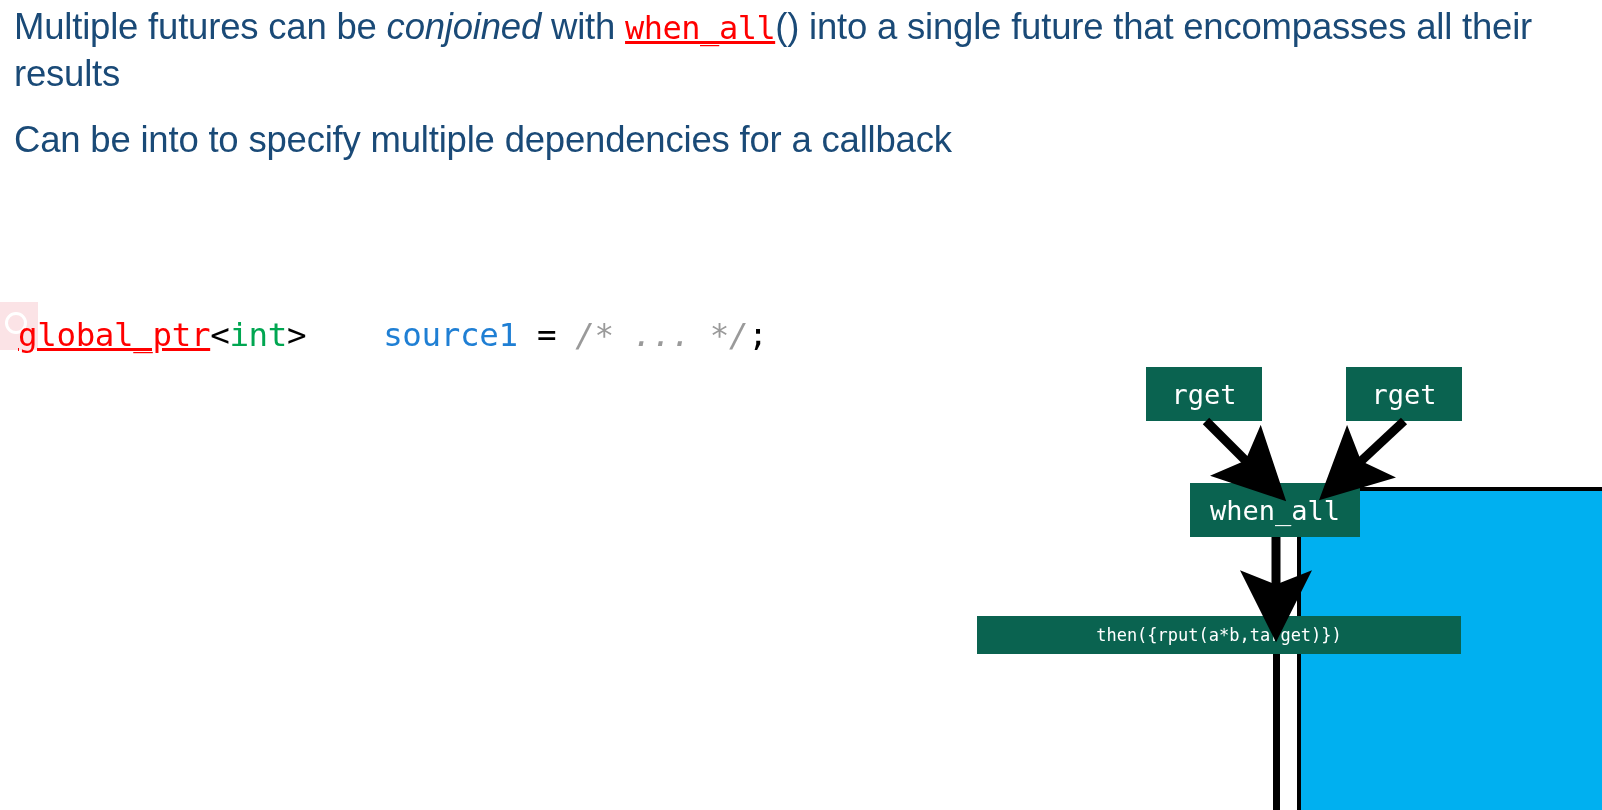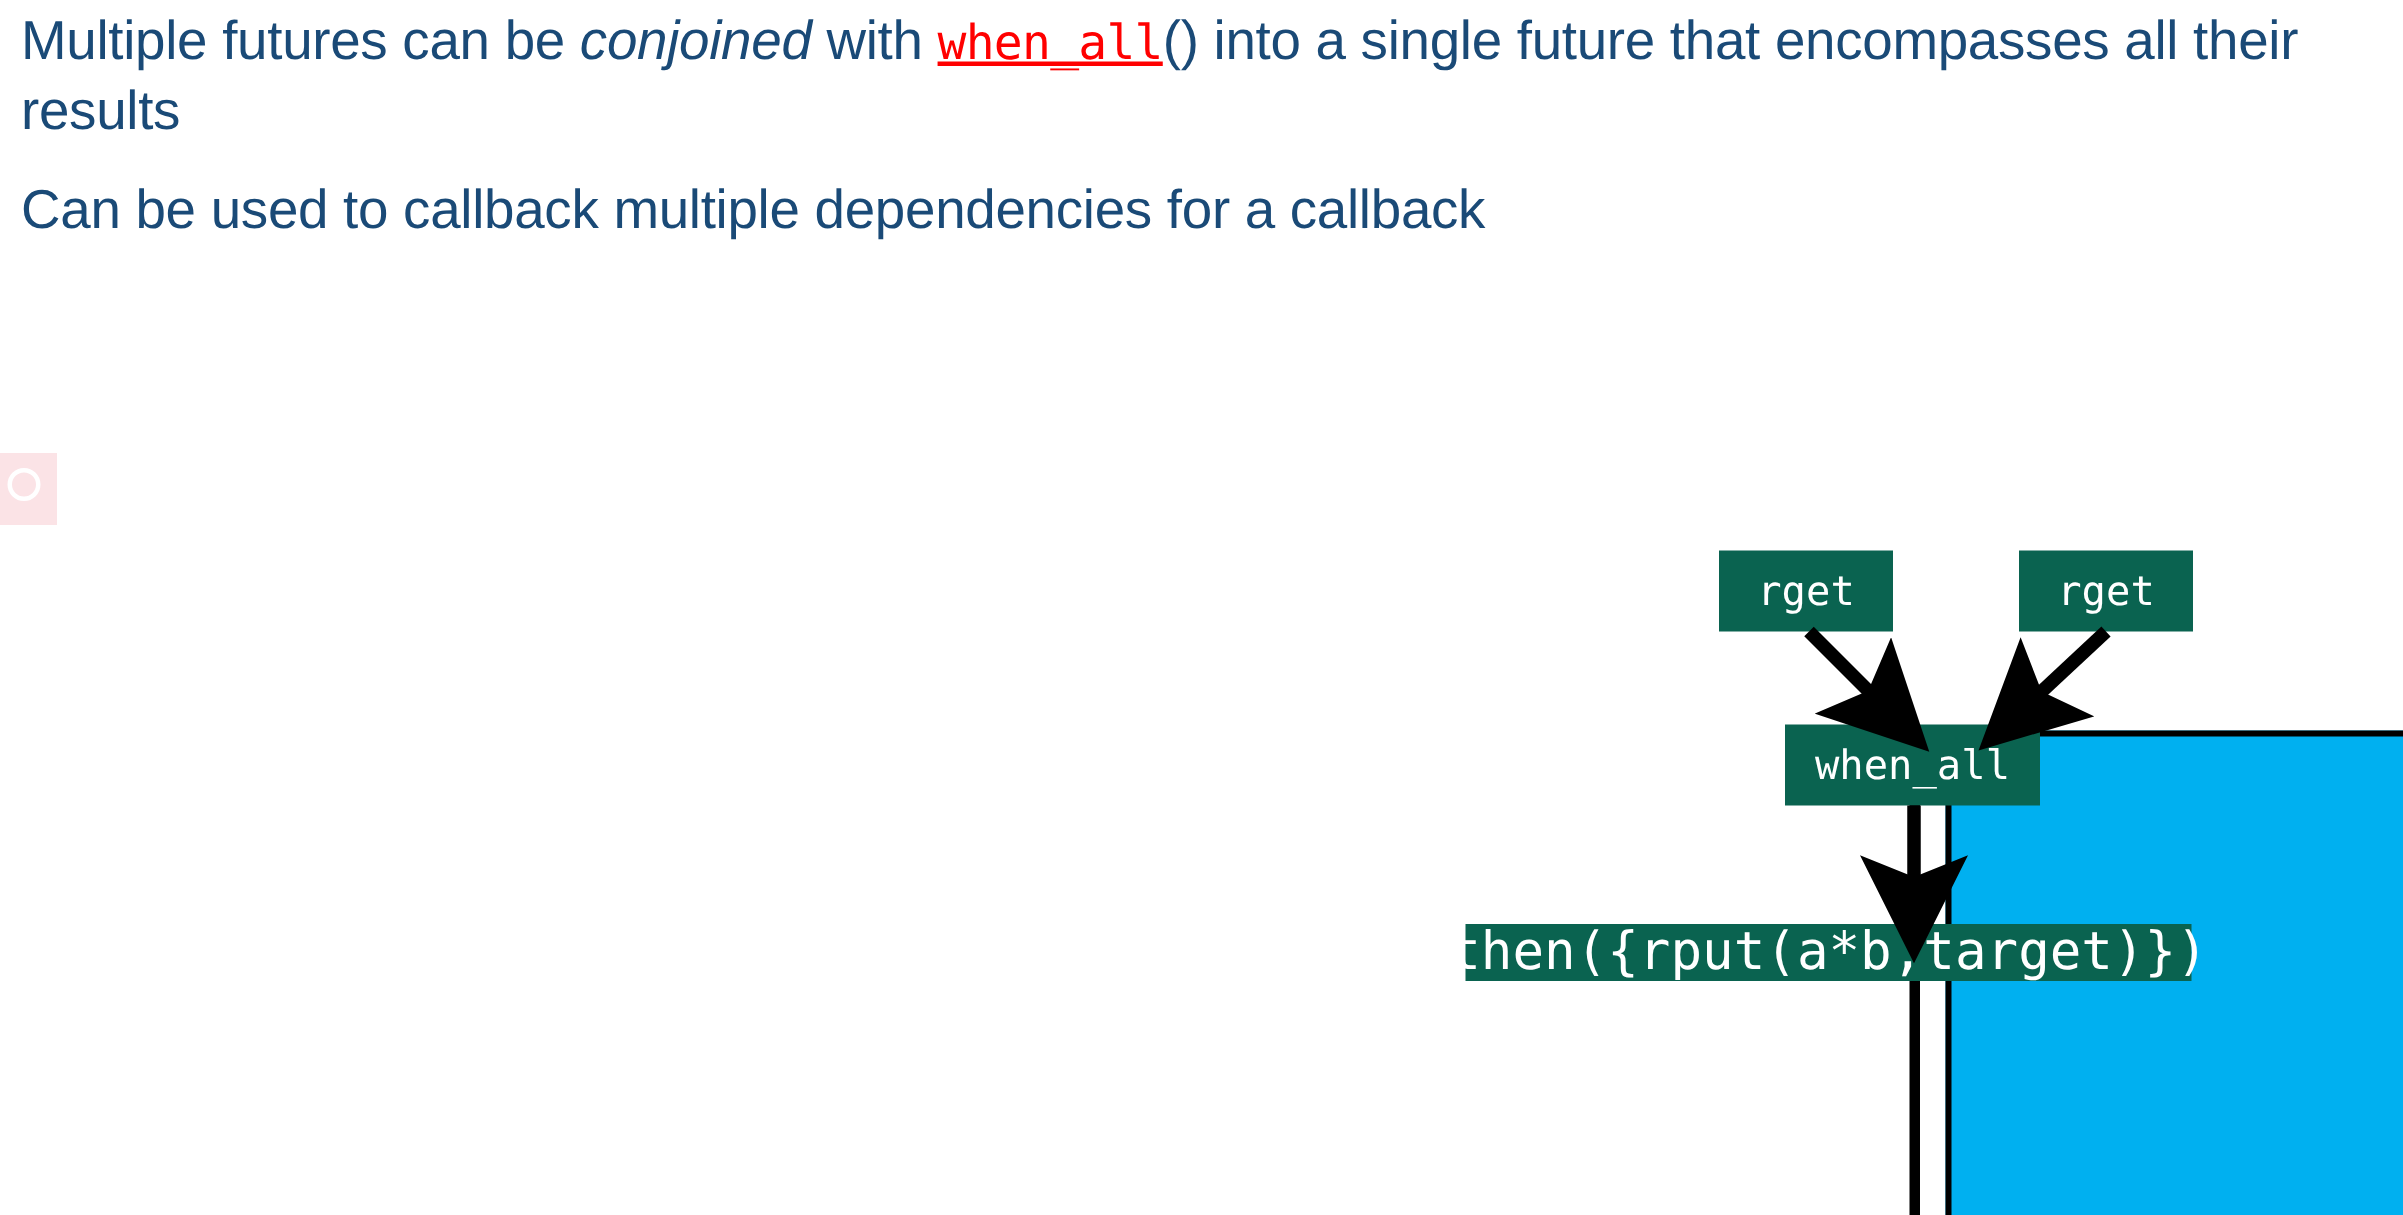--- a/index.html
+++ b/index.html
@@ -111,21 +111,21 @@
     font-family: "DejaVu Sans Mono", monospace;
     display: flex;
     align-items: center;
     justify-content: center;
     z-index: 4;
     letter-spacing: 0px;
   }
   #box-rget1 { left: 1146px; top: 367px; width: 116px; height: 54px; font-size: 27px; }
   #box-rget2 { left: 1346px; top: 367px; width: 116px; height: 54px; font-size: 27px; }
   #box-whenall { left: 1190px; top: 483px; width: 170px; height: 54px; font-size: 27px; }
-  #box-then { left: 977px; top: 616px; width: 484px; height: 38px; font-size: 35px; }
+  #box-then { left: 977px; top: 616px; width: 484px; height: 38px; font-size: 17px; }
 
   .vline {
     position: absolute;
     left: 1273px;
     top: 533px;
     width: 7px;
     height: 277px;
     background: #000000;
     z-index: 3;
   }
@@ -136,24 +136,25 @@
 
 <div id="slide">
 
   <div class="watermark">
     <div class="ring"></div>
   </div>
 
   <div class="bullets">
     <div class="bullet b1"><span>Multiple futures can be </span><span class="ital">conjoined</span><span> with </span><span class="codered">when_all</span><span>() into a single future that encompasses all their results</span></div>
 
-    <div class="bullet b2"><span>Can be used to callback multiple dependencies for a callback</span></div>
+    <div class="bullet b2"><span>Can be into to specify multiple dependencies for a callback</span></div>
   </div>
 
   <div class="code">
+    <span class="ln"><span class="k-red">global_ptr</span><span class="k-black">&lt;</span><span class="k-green">int</span><span class="k-black">&gt;    </span><span class="k-blue">source1</span><span class="k-black"> = </span><span class="k-cmt">/* ... */</span><span class="k-black">;</span></span>
     
     
     
     
     
     
     
     
   </div>
 

